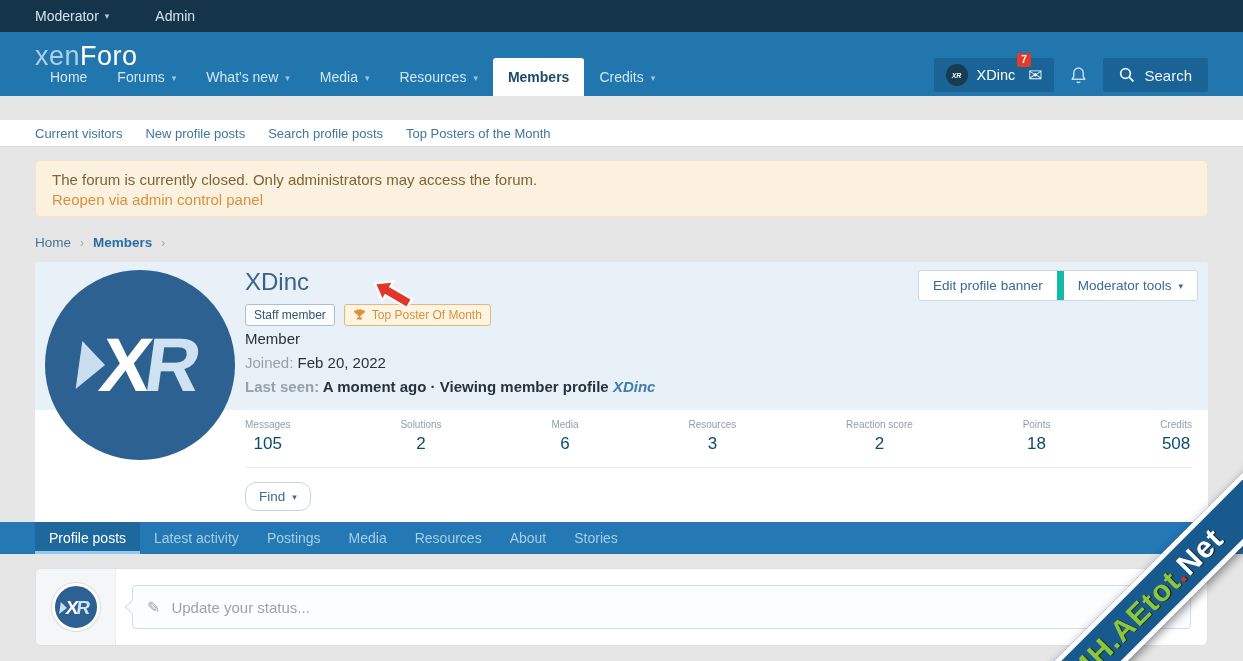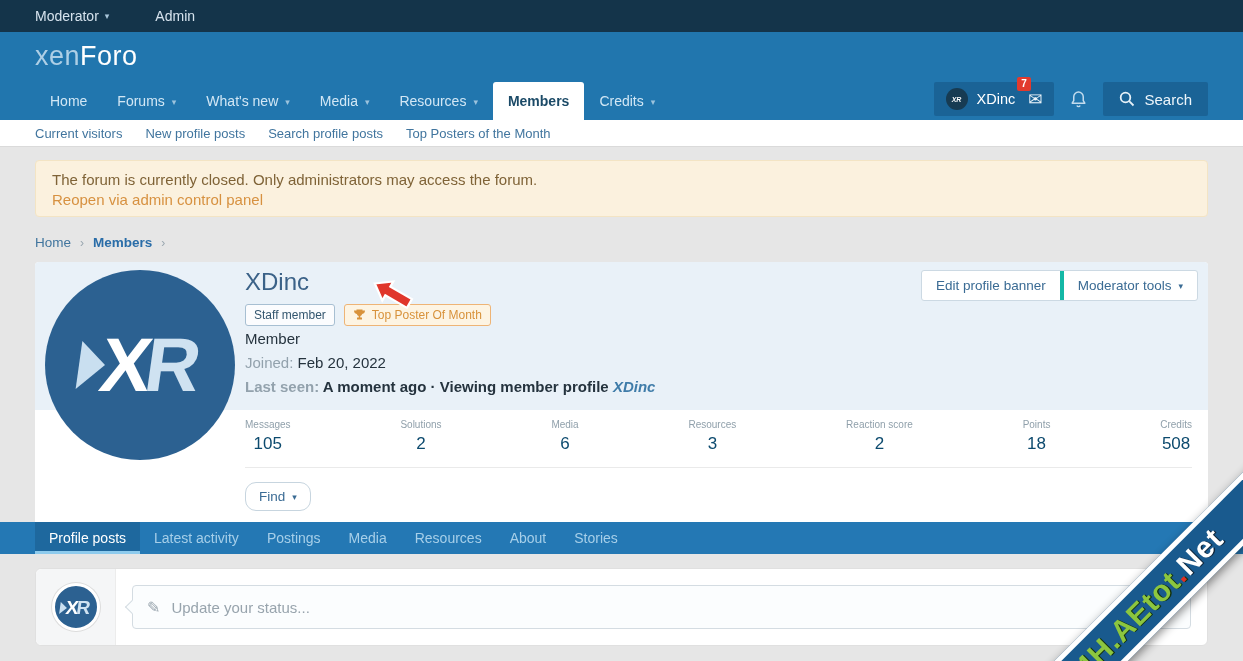--- a/index.html
+++ b/index.html
@@ -8,21 +8,21 @@
     position:relative; overflow:hidden;
     font-family:"Liberation Sans", sans-serif;
     background:#e6e6e6;
   }
   
   .adminbar { position:absolute; top:0; left:0; right:0; height:32px; background:#14344a;
     display:flex; align-items:center; padding-left:35px; gap:46px; color:#d6e3ee; font-size:14px; }
   .adminbar .item { display:flex; align-items:center; gap:6px; cursor:pointer; }
   .chev { font-size:9px; color:#a9c6da; }
   
-  .header { position:absolute; top:32px; left:0; right:0; height:88px; background:#2176ae; }
+  .header { position:absolute; top:32px; left:0; right:0; height:64px; background:#2176ae; }
   .logo { position:absolute; left:35px; top:9px; font-size:27px; color:#fff; letter-spacing:.5px; cursor:pointer; }
   .logo .xen { color:#aecfe6; }
   .mainnav { position:absolute; left:35px; bottom:0; height:38px; display:flex; }
   .nav-item { display:flex; align-items:center; gap:7px; padding:0 15px; color:#d2e7f5; font-size:14px; cursor:pointer; }
   .nav-item .chev { color:#9cc3dd; margin-top:2px; }
   .nav-item.active { background:#fff; color:#1b4a67; font-weight:bold; border-radius:3px 3px 0 0; }
   .header-right { position:absolute; right:35px; bottom:4px; height:34px; display:flex; align-items:center; gap:12px; }
   .user-chip { display:flex; align-items:center; gap:9px; background:#1a6396; height:34px; padding:0 12px;
     border-radius:2px; color:#fff; font-size:14.5px; cursor:pointer; }
   .mini-avatar { width:22px; height:22px; border-radius:50%; background:#173b52; color:#fff;
@@ -68,21 +68,21 @@
   .arrow-annot { position:absolute; left:332px; top:12px; z-index:3; }
   .role { position:absolute; left:210px; top:68px; font-size:15px; color:#25333e; }
   .meta { position:absolute; left:210px; font-size:15px; color:#25333e; }
   .meta .lbl { color:#93a2ad; }
   .meta.m1 { top:92px; }
   .meta.m2 { top:116px;font-weight:bold; }
   .meta .xdlink { color:#3f7ca9; font-style:italic; cursor:pointer; }
   .actions { position:absolute; top:8px; right:10px; display:flex; border:1px solid #ccd9e3; border-radius:3px;
     background:#fff; font-size:13.5px; color:#3a6b94; overflow:hidden; z-index:3; }
   .actions .abtn { padding:7px 14px; display:flex; align-items:center; gap:7px; cursor:pointer; }
-  .actions .abtn + .abtn { border-left:4px solid #14b8a6; }
+  .actions .abtn + .abtn { border-left:7px solid #14b8a6; }
   .stats { position:absolute; left:210px; right:16px; top:148px; height:58px; display:flex;
     justify-content:space-between; border-bottom:1px solid #eaeaea; padding-top:9px; }
   .stat { text-align:center; cursor:pointer; }
   .stat .lb { font-size:10px; color:#90a0ab; }
   .stat .val { font-size:17px; color:#0c4a6e; margin-top:4px; }
   .find-btn { position:absolute; left:210px; top:220px; border:1px solid #c7d5df; border-radius:11px;
     background:#fff; padding:6px 13px; font-size:13.5px; color:#3a6b94; display:flex; align-items:center; gap:7px; cursor:pointer; }
   
   .tabsbar { position:absolute; top:522px; left:0; right:0; height:32px; background:#2478b4;
     display:flex; padding-left:35px; }

